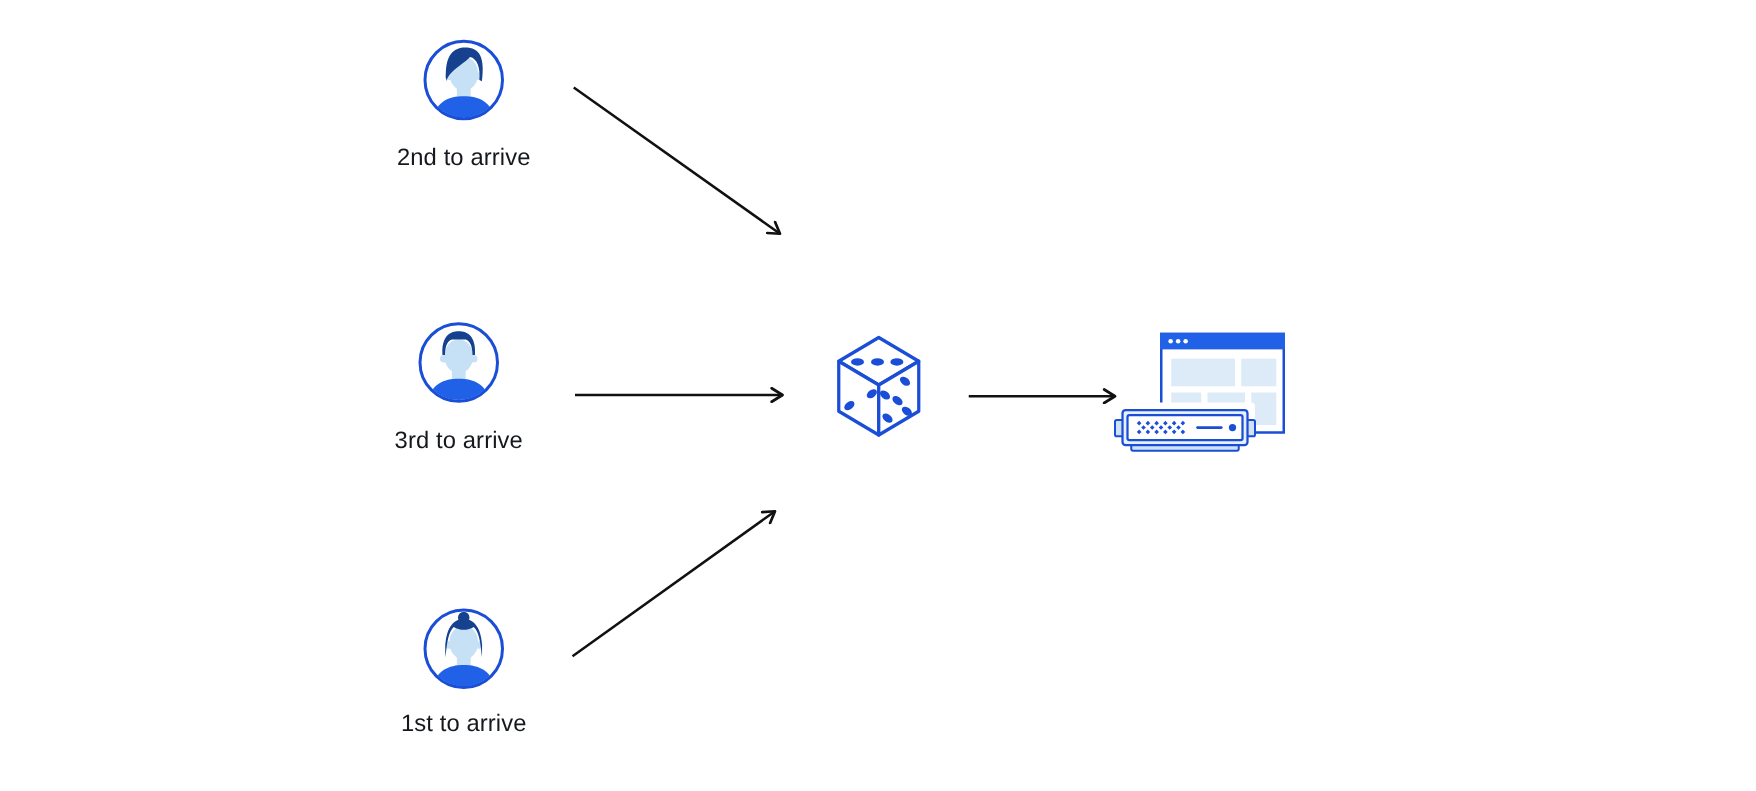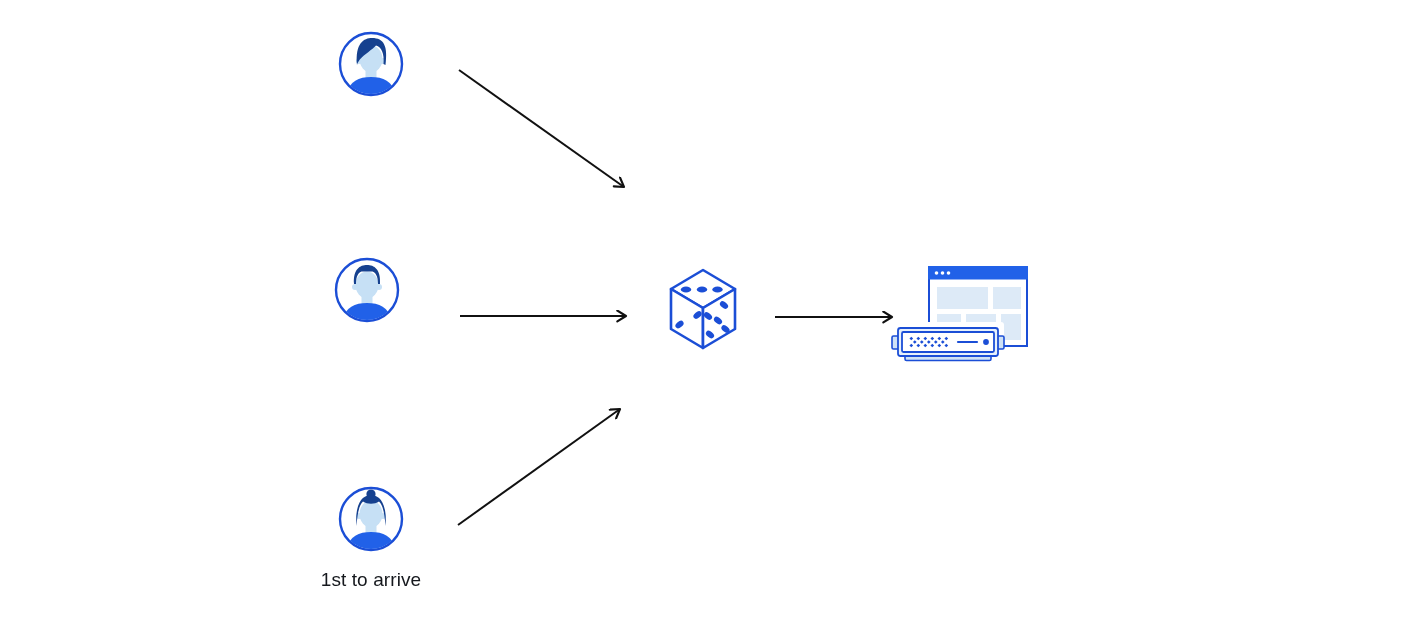--- a/index.html
+++ b/index.html
@@ -55,39 +55,41 @@
       <circle cx="33" cy="33" r="31" fill="#ffffff" stroke="#1b4ed6" stroke-width="2.4"></circle>
       <g clip-path="url(#clipA1)">
         <rect x="27.5" y="32" width="11" height="18" fill="#c6e0f5"></rect>
         <path d="M8,66 C10,51 20,46 33,46 C46,46 56,51 58,66 Z" fill="#2161e8"></path>
         <circle cx="21" cy="30" r="3" fill="#c6e0f5"></circle>
         <circle cx="45" cy="30" r="3" fill="#c6e0f5"></circle>
         <ellipse cx="33" cy="28" rx="11.5" ry="13.5" fill="#c6e0f5"></ellipse>
         <path d="M19,34 C17,12 26,7 34,7 C46,7 50,15 47.5,34 L45.5,33 C46.5,23 43.5,15.5 38,14.5 C34.5,18.5 26,23.5 21.8,28.5 C20.5,30.5 19.4,32 19,34 Z" fill="#16418f"></path>
       </g>
     </svg>
+    <div class="node-label" style="left:-57px; top:85px;">2nd to arrive</div>
   </div>
 
   <div class="node" style="left:334px; top:257px;">
     <svg width="66" height="66" viewBox="0 0 66 66">
       <defs>
           <clipPath id="clipA2">
             <circle cx="33" cy="33" r="30"></circle>
           </clipPath>
         </defs>
       <circle cx="33" cy="33" r="31" fill="#ffffff" stroke="#1b4ed6" stroke-width="2.4"></circle>
       <g clip-path="url(#clipA2)">
         <rect x="27.5" y="32" width="11" height="18" fill="#c6e0f5"></rect>
         <path d="M8,66 C10,51 20,46 33,46 C46,46 56,51 58,66 Z" fill="#2161e8"></path>
         <circle cx="21" cy="30" r="3" fill="#c6e0f5"></circle>
         <circle cx="45" cy="30" r="3" fill="#c6e0f5"></circle>
         <ellipse cx="33" cy="28" rx="11.5" ry="13.5" fill="#c6e0f5"></ellipse>
         <path d="M20,27 C19,12 26,8 33,8 C40,8 47,12 46,27 L44,27 C44,19 41.5,15.5 38.5,14.5 L27.5,14.5 C24.5,15.5 22,19 22,27 Z" fill="#16418f"></path>
       </g>
     </svg>
+    <div class="node-label" style="left:-57px; top:85px;">3rd to arrive</div>
   </div>
 
   <div class="node" style="left:338px; top:486px;">
     <svg width="66" height="66" viewBox="0 0 66 66">
       <defs>
           <clipPath id="clipA3">
             <circle cx="33" cy="33" r="30"></circle>
           </clipPath>
         </defs>
       <circle cx="33" cy="33" r="31" fill="#ffffff" stroke="#1b4ed6" stroke-width="2.4"></circle>

